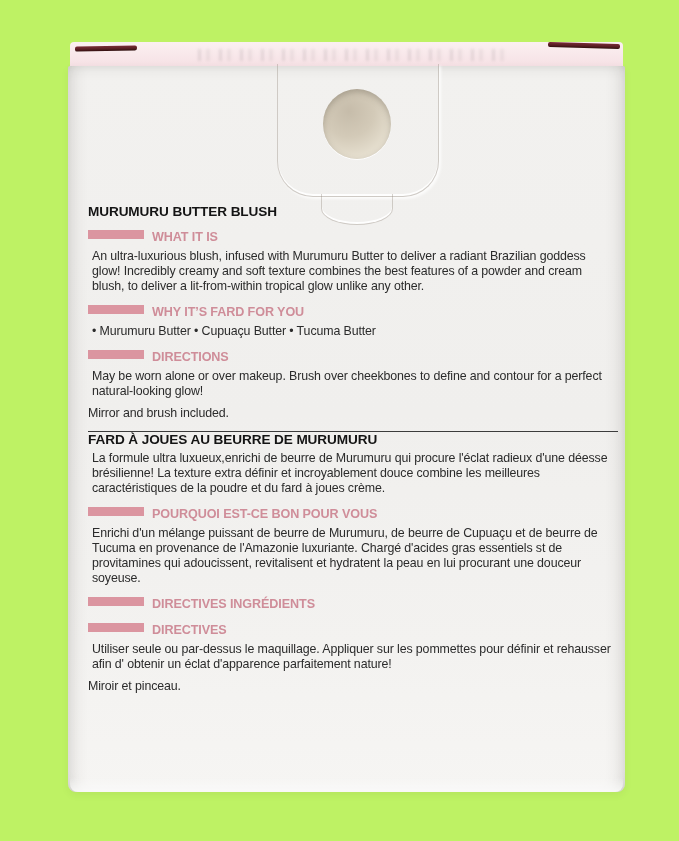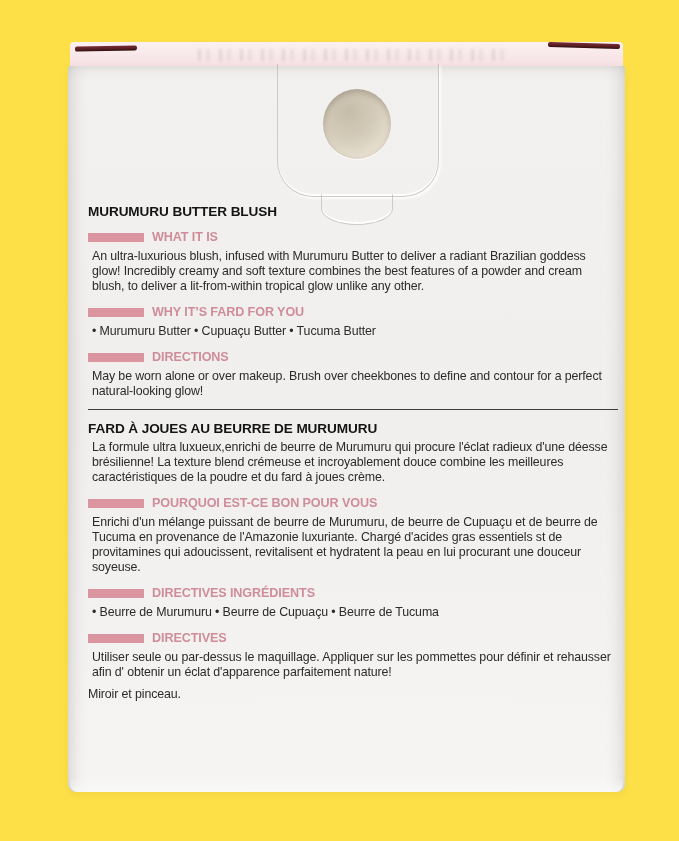--- a/index.html
+++ b/index.html
@@ -1,21 +1,21 @@
 <!DOCTYPE html>
 <html style="--accent-pink: #cf8d99; --accent-bar: #db95a0; --lid-pink: #f7e4e7; --corner-accent: #571c22; --body-text: #2b2b2b;"><head>
 <meta charset="utf-8">
 <style>
   html,body{margin:0;padding:0;}
   body{
     width:679px;height:841px;background:#ffffff;
     font-family:"Liberation Sans", sans-serif;
     position:relative;overflow:hidden;
   }
-  .scene{position:absolute;inset:0;background:#fde047;}
+  .scene{position:absolute;inset:0;background:#bef264;}
 
   
   .box{position:absolute;left:68px;top:42px;width:557px;height:750px;}
 
   .lid{
     position:absolute;left:2px;right:2px;top:0;height:27px;
     background:linear-gradient(180deg,#fbf0f1 0%,var(--lid-pink,#f7e4e7) 70%,#f3dde1 100%);
     border-radius:4px 4px 0 0;
   }
   .lid-corner{
@@ -70,34 +70,34 @@
   
   .content{
     position:absolute;left:20px;top:138px;width:532px;
     color:var(--body-text,#2b2b2b);
     font-size:12.4px;line-height:15px;letter-spacing:-0.12px;
   }
   .panel-title{
     font-size:13.6px;font-weight:bold;color:#141414;letter-spacing:-0.1px;margin:0 0 0 0;
   }
   .sec-head{
-    display:flex;align-items:center;margin:11px 0 4px;
+    display:flex;margin:11px 0 4px;
   }
   .sec-bar{
     width:56px;height:9px;background:var(--accent-bar,#db95a0);margin-right:8px;flex:0 0 auto;
   }
   .sec-label{
     font-weight:bold;font-size:12.6px;color:var(--accent-pink,#cf8d99);letter-spacing:-0.1px;
   }
   .sec-body{margin:4px;}
   .note{margin:7px 0 0;}
   .divider{
     border:none;border-top:1.6px solid #3c3c3c;margin:10px 0 0;width:530px;
   }
-  .fr-title{margin-top:11px;}
+  .fr-title{}
 </style>
 </head>
 <body>
 
 <div class="scene">
   <div class="box">
 
     <div class="lid">
       <div class="lid-corner left"></div>
       <div class="lid-corner right"></div>
@@ -127,38 +127,38 @@
         </div>
 
         <p class="sec-body">• Murumuru Butter • Cupuaçu Butter • Tucuma Butter</p>
 
         <div class="sec-head">
           <span class="sec-bar"></span>
           <span class="sec-label">DIRECTIONS</span>
         </div>
         <p class="sec-body">May be worn alone or over makeup. Brush over cheekbones to define and contour for a perfect natural-looking glow!</p>
 
+        <p class="note">Mirror and brush included.</p>
 
         <hr class="divider">
 
         <div class="panel-title fr-title">FARD À JOUES AU BEURRE DE MURUMURU</div>
 
-        <p class="sec-body">La formule ultra luxueux,enrichi de beurre de Murumuru qui procure l'éclat radieux d'une déesse brésilienne! La texture blend crémeuse et incroyablement douce combine les meilleures caractéristiques de la poudre et du fard à joues crème.</p>
+        <p class="sec-body">La formule ultra luxueux,enrichi de beurre de Murumuru qui procure l'éclat radieux d'une déesse brésilienne! La texture extra définir et incroyablement douce combine les meilleures caractéristiques de la poudre et du fard à joues crème.</p>
 
         <div class="sec-head">
           <span class="sec-bar"></span>
           <span class="sec-label">POURQUOI EST-CE BON POUR VOUS</span>
         </div>
         <p class="sec-body">Enrichi d'un mélange puissant de beurre de Murumuru, de beurre de Cupuaçu et de beurre de Tucuma en provenance de l'Amazonie luxuriante. Chargé d'acides gras essentiels st de provitamines qui adoucissent, revitalisent et hydratent la peau en lui procurant une douceur soyeuse.</p>
 
         <div class="sec-head">
           <span class="sec-bar"></span>
           <span class="sec-label">DIRECTIVES INGRÉDIENTS</span>
         </div>
-        <p class="sec-body">• Beurre de Murumuru • Beurre de Cupuaçu • Beurre de Tucuma</p>
 
         <div class="sec-head">
           <span class="sec-bar"></span>
           <span class="sec-label">DIRECTIVES</span>
         </div>
         <p class="sec-body">Utiliser seule ou par-dessus le maquillage. Appliquer sur les pommettes pour définir et rehausser afin d' obtenir un éclat d'apparence parfaitement nature!</p>
 
         <p class="note">Miroir et pinceau.</p>
 
       </div>

